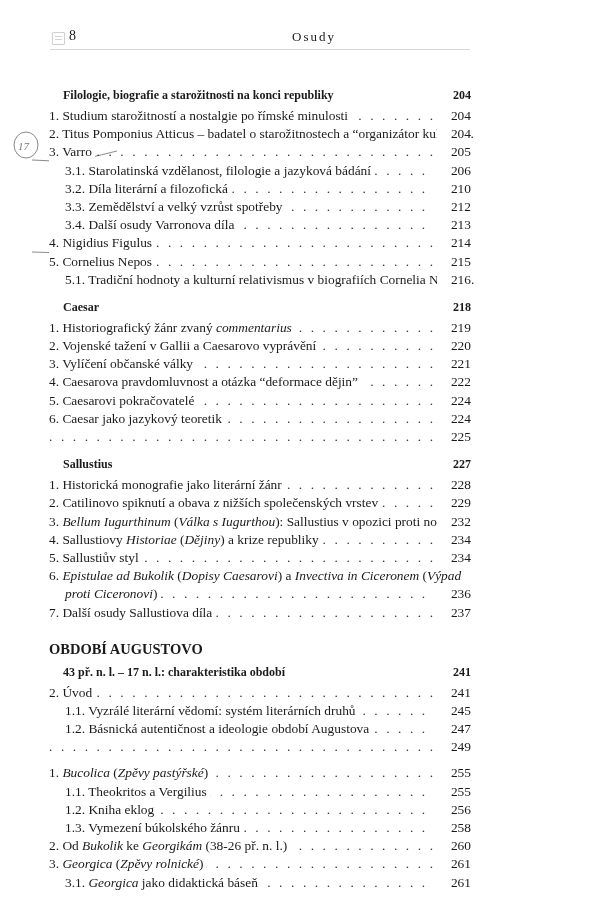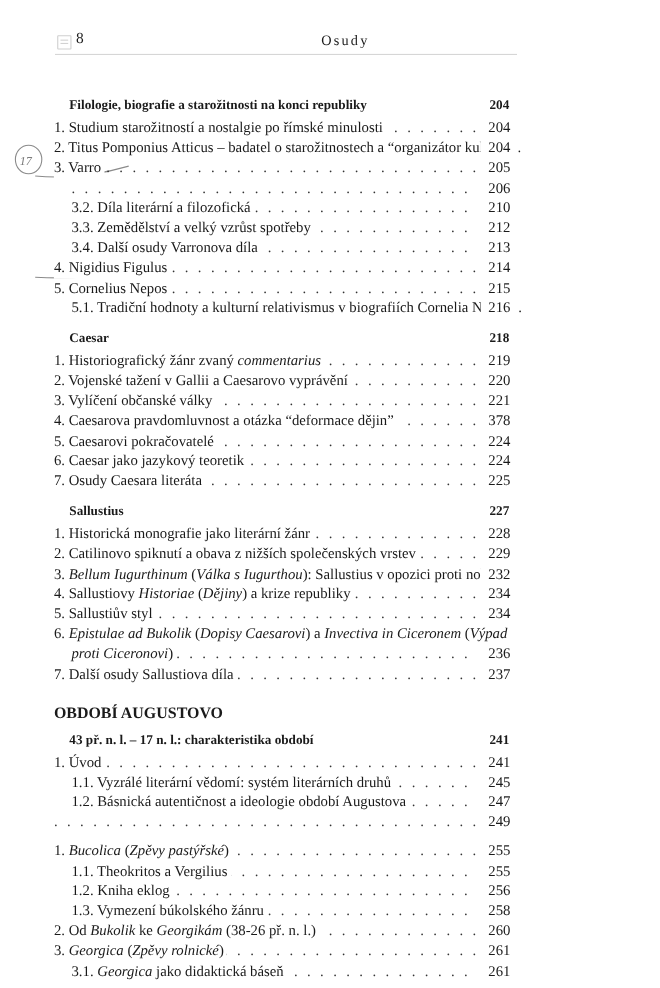--- a/index.html
+++ b/index.html
@@ -12,21 +12,21 @@
   .page-icon { position: absolute; left: 0; top: 6px; width: 11px; height: 11px; border: 1px solid #cfcfcf; border-radius: 1px; }
   .page-icon:before { content: ""; position: absolute; left: 2px; top: 3px; width: 7px; height: 1px; background: #d2d2d2; box-shadow: 0 3px 0 #d2d2d2; }
   .page-num { position: absolute; left: 17px; top: 2px; font-size: 14px; }
   .running-title { position: absolute; left: 240px; top: 3px; font-size: 13px; letter-spacing: 2px; }
   .head-rule { position: absolute; left: 50px; top: 49px; width: 420px; height: 1px; background: #d6d6d6; }
 
   .toc { position: absolute; left: 49px; top: 85px; width: 422px; }
   .row { position: relative; height: 18.2px; line-height: 18.2px; font-size: 13.4px; white-space: nowrap; }
   .row .lbl { position: absolute; left: 0; top: 0; background: #fff; padding-right: 3px; z-index: 2; }
   .row .dots { position: absolute; left: 0; right: 38px; top: 0; overflow: hidden; color: #333; letter-spacing: 2.6px; z-index: 1; }
-  .row .pg { position: absolute; right: 0; top: 0; width: 34px; text-align: center; background: #fff; z-index: 2; }
+  .row .pg { position: absolute; right: 0; top: 0; width: 34px; text-align: right; background: #fff; z-index: 2; }
   .row.l2 .lbl { left: 16px; }
   .row.l2 .dots { left: 16px; }
   .row.head { font-weight: bold; font-size: 12px; height: 22px; line-height: 20px; }
   .row.head .lbl { left: 14px; }
   .gap-sm { height: 8px; }
   .gap-lg { height: 16px; }
   .row.part { font-weight: bold; font-size: 14.5px; height: 24px; line-height: 22px; text-align: right; }
   .row.wrapnext .lbl { left: 16px; }
   .row.wrapnext .dots { left: 16px; }
   i { font-style: italic; }
@@ -66,20 +66,21 @@
       <div class="row l1">
         <span class="lbl">2. Titus Pomponius Atticus – badatel o starožitnostech a “organizátor kultury” .</span>
         <span class="pg">204</span>
       </div>
       <div class="row l1">
         <span class="lbl">3. Varro</span>
         <span class="dots"> . . . . . . . . . . . . . . . . . . . . . . . . . . . . . . . . . . . . . . . . . . . . . . . . . . . . . . . . . . . . . . . . . . . . . . . . . . . . . . . . . . . . . . . . . . . . . . . . . . . . . . . . . . . . . . . . . . . . . . . .</span>
         <span class="pg">205</span>
       </div>
       <div class="row l2">
+        <span class="lbl">3.1. Starolatinská vzdělanost, filologie a jazyková bádání</span>
         <span class="dots"> . . . . . . . . . . . . . . . . . . . . . . . . . . . . . . . . . . . . . . . . . . . . . . . . . . . . . . . . . . . . . . . . . . . . . . . . . . . . . . . . . . . . . . . . . . . . . . . . . . . . . . . . . . . . . . . . . . . . . . . .</span>
         <span class="pg">206</span>
       </div>
       <div class="row l2">
         <span class="lbl">3.2. Díla literární a filozofická</span>
         <span class="dots"> . . . . . . . . . . . . . . . . . . . . . . . . . . . . . . . . . . . . . . . . . . . . . . . . . . . . . . . . . . . . . . . . . . . . . . . . . . . . . . . . . . . . . . . . . . . . . . . . . . . . . . . . . . . . . . . . . . . . . . . .</span>
         <span class="pg">210</span>
       </div>
       <div class="row l2">
         <span class="lbl">3.3. Zemědělství a velký vzrůst spotřeby</span>
@@ -121,34 +122,33 @@
         <span class="pg">220</span>
       </div>
       <div class="row l1">
         <span class="lbl">3. Vylíčení občanské války</span>
         <span class="dots"> . . . . . . . . . . . . . . . . . . . . . . . . . . . . . . . . . . . . . . . . . . . . . . . . . . . . . . . . . . . . . . . . . . . . . . . . . . . . . . . . . . . . . . . . . . . . . . . . . . . . . . . . . . . . . . . . . . . . . . . .</span>
         <span class="pg">221</span>
       </div>
       <div class="row l1">
         <span class="lbl">4. Caesarova pravdomluvnost a otázka “deformace dějin”</span>
         <span class="dots"> . . . . . . . . . . . . . . . . . . . . . . . . . . . . . . . . . . . . . . . . . . . . . . . . . . . . . . . . . . . . . . . . . . . . . . . . . . . . . . . . . . . . . . . . . . . . . . . . . . . . . . . . . . . . . . . . . . . . . . . .</span>
-        <span class="pg">378</span>
+        <span class="pg">222</span>
       </div>
       <div class="row l1">
         <span class="lbl">5. Caesarovi pokračovatelé</span>
         <span class="dots"> . . . . . . . . . . . . . . . . . . . . . . . . . . . . . . . . . . . . . . . . . . . . . . . . . . . . . . . . . . . . . . . . . . . . . . . . . . . . . . . . . . . . . . . . . . . . . . . . . . . . . . . . . . . . . . . . . . . . . . . .</span>
         <span class="pg">224</span>
       </div>
       <div class="row l1">
         <span class="lbl">6. Caesar jako jazykový teoretik</span>
         <span class="dots"> . . . . . . . . . . . . . . . . . . . . . . . . . . . . . . . . . . . . . . . . . . . . . . . . . . . . . . . . . . . . . . . . . . . . . . . . . . . . . . . . . . . . . . . . . . . . . . . . . . . . . . . . . . . . . . . . . . . . . . . .</span>
         <span class="pg">224</span>
       </div>
       <div class="row l1">
-        <span class="lbl">7. Osudy Caesara literáta</span>
         <span class="dots"> . . . . . . . . . . . . . . . . . . . . . . . . . . . . . . . . . . . . . . . . . . . . . . . . . . . . . . . . . . . . . . . . . . . . . . . . . . . . . . . . . . . . . . . . . . . . . . . . . . . . . . . . . . . . . . . . . . . . . . . .</span>
         <span class="pg">225</span>
       </div>
       <div class="gap-sm"></div>
       <div class="row head">
         <span class="lbl">Sallustius</span>
         <span class="pg">227</span>
       </div>
       <div class="row l1">
         <span class="lbl">1. Historická monografie jako literární žánr</span>
@@ -189,21 +189,21 @@
       </div>
       <div class="gap-lg"></div>
       <div class="row part">
         <span class="lbl">OBDOBÍ AUGUSTOVO</span>
       </div>
       <div class="row head">
         <span class="lbl">43 př. n. l. – 17 n. l.: charakteristika období</span>
         <span class="pg">241</span>
       </div>
       <div class="row l1">
-        <span class="lbl">1. Úvod</span>
+        <span class="lbl">2. Úvod</span>
         <span class="dots"> . . . . . . . . . . . . . . . . . . . . . . . . . . . . . . . . . . . . . . . . . . . . . . . . . . . . . . . . . . . . . . . . . . . . . . . . . . . . . . . . . . . . . . . . . . . . . . . . . . . . . . . . . . . . . . . . . . . . . . . .</span>
         <span class="pg">241</span>
       </div>
       <div class="row l2">
         <span class="lbl">1.1. Vyzrálé literární vědomí: systém literárních druhů</span>
         <span class="dots"> . . . . . . . . . . . . . . . . . . . . . . . . . . . . . . . . . . . . . . . . . . . . . . . . . . . . . . . . . . . . . . . . . . . . . . . . . . . . . . . . . . . . . . . . . . . . . . . . . . . . . . . . . . . . . . . . . . . . . . . .</span>
         <span class="pg">245</span>
       </div>
       <div class="row l2">
         <span class="lbl">1.2. Básnická autentičnost a ideologie období Augustova</span>

